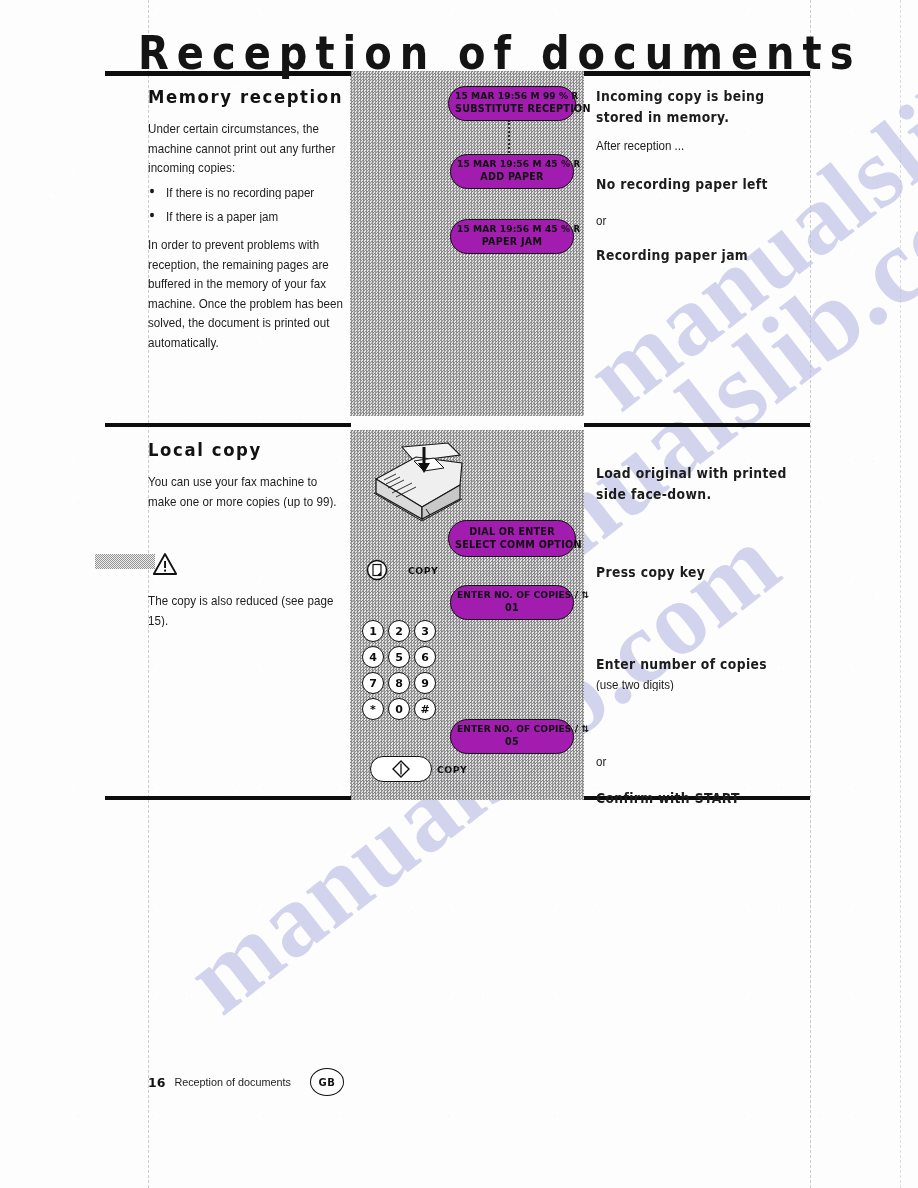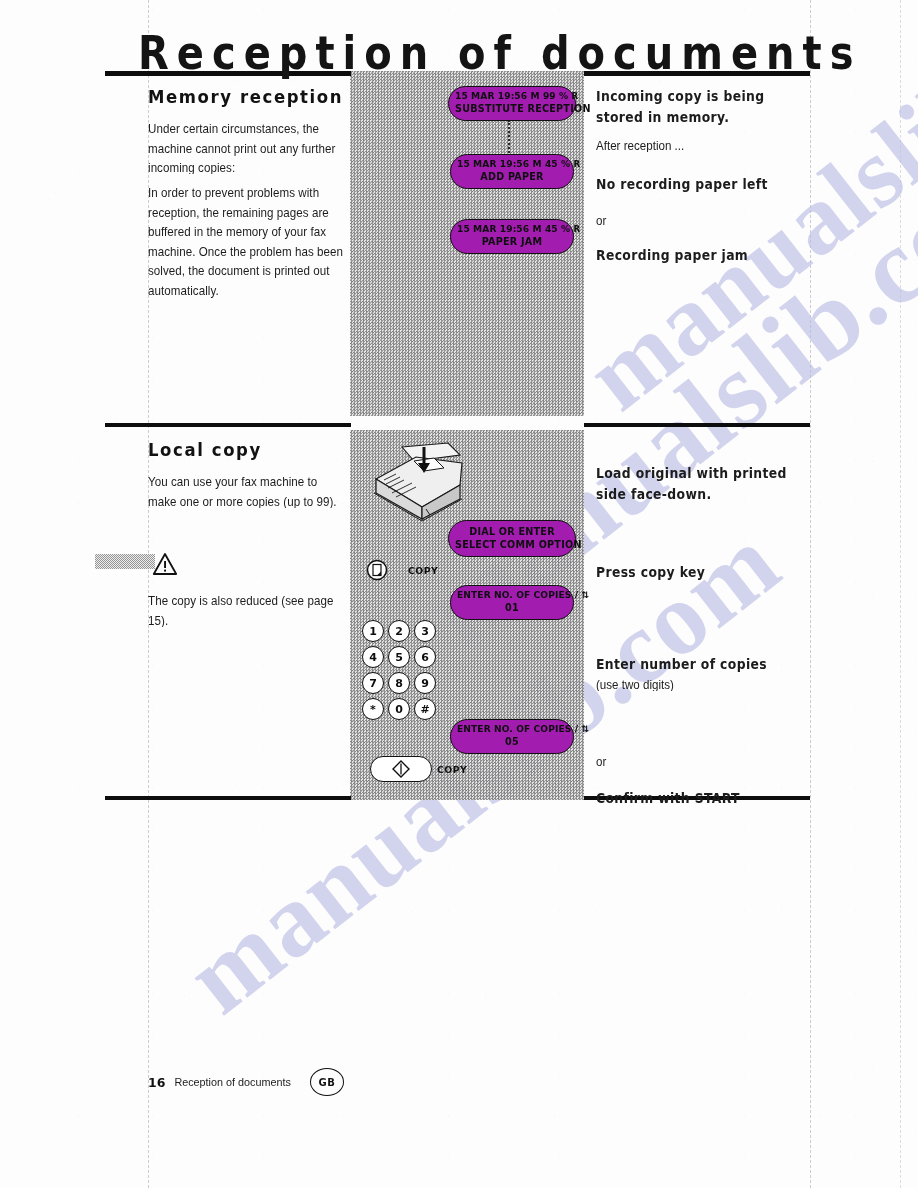--- a/index.html
+++ b/index.html
@@ -343,20 +343,24 @@
   <div class="rule thin rule-mid-right"></div>
   <div class="rule thin rule-bot-left"></div>
   <div class="rule thin rule-bot-right"></div>
 
   <div class="gray-panel gp-top"></div>
   <div class="gray-panel gp-bot"></div>
 
   <div class="col-left" style="top:86px;">
     <h2 class="sec-head">Memory reception</h2>
     <p class="body">Under certain circumstances, the machine cannot print out any further incoming copies:</p>
+    <ul class="bullets">
+      <li>If there is no recording paper</li>
+      <li>If there is a paper jam</li>
+    </ul>
     <p class="body">In order to prevent problems with reception, the remaining pages are buffered in the memory of your fax machine. Once the problem has been solved, the document is printed out automatically.</p>
   </div>
 
 
   <div class="lcd" style="left:448px; top:86px; width:128px;">
     <div class="l1">
       <span>15 MAR 19:56 M 99 %</span>
       <span class="ricon">R</span>
     </div>
     <div class="l2">SUBSTITUTE RECEPTION</div>

